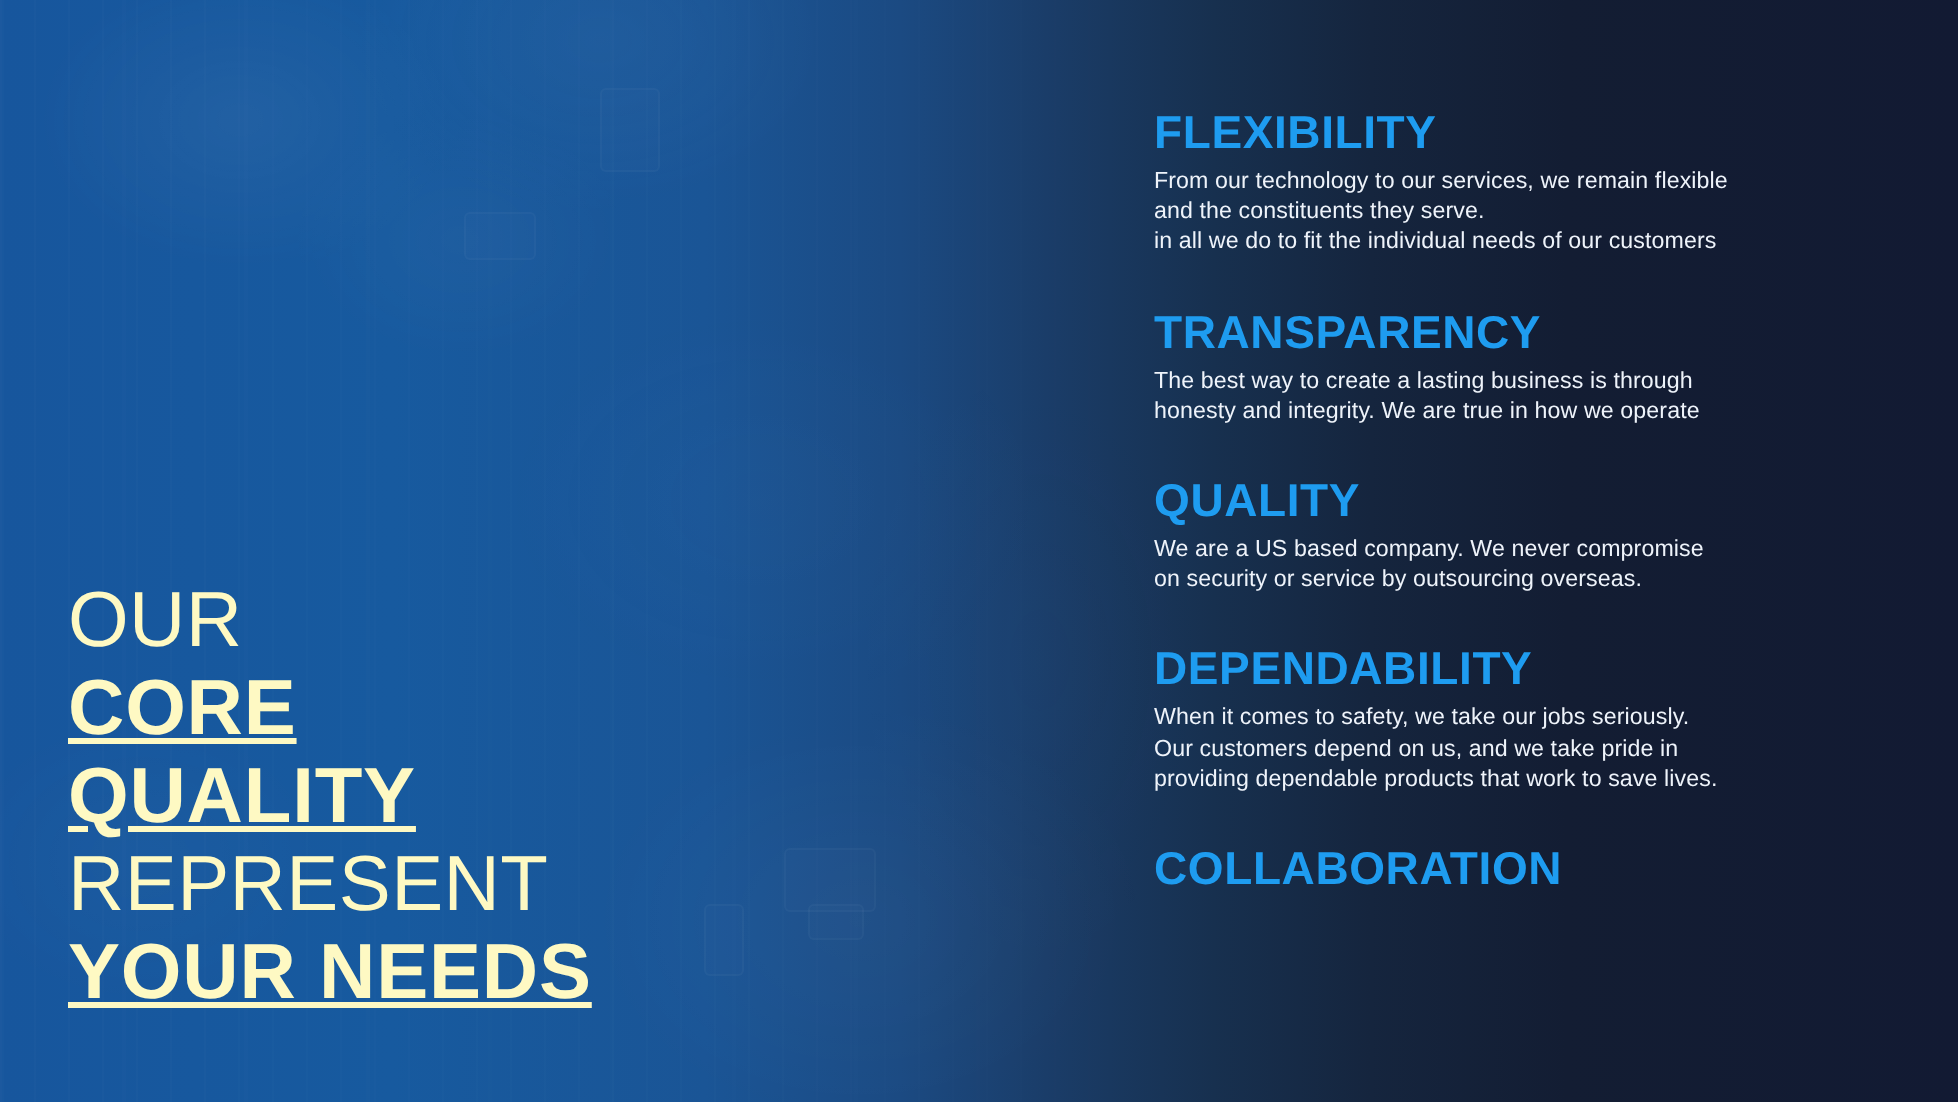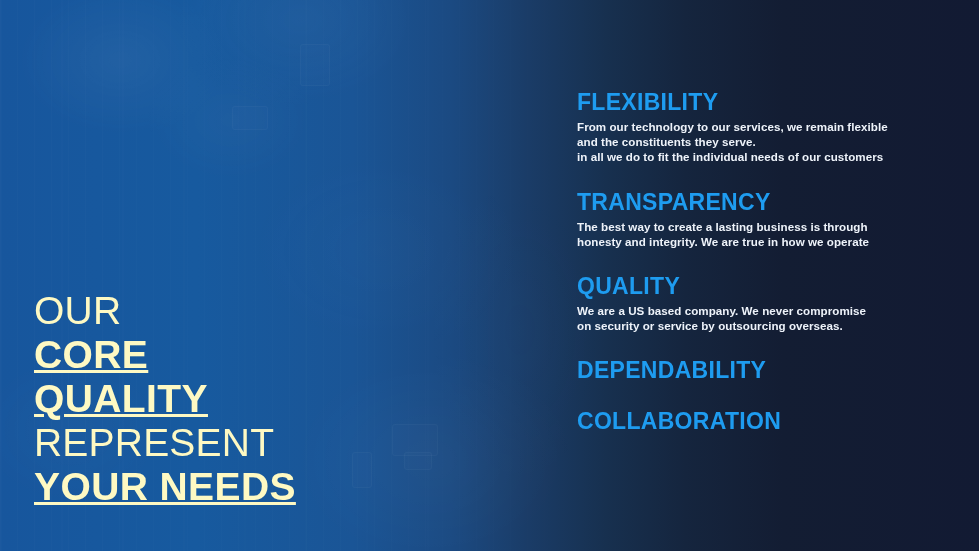--- a/index.html
+++ b/index.html
@@ -105,36 +105,35 @@
   }
   .headline .light { font-weight: 300; }
   .headline .bold  { font-weight: 700; letter-spacing: 0.4px; text-decoration: underline; }
 
   
   .values {
     position: absolute;
     left: 577px;
     top: 53px;
     width: 360px;
-    margin-top: 36px;
   }
   .value-block { margin-bottom: 24px; }
   .value-block:last-child { margin-bottom: 0; }
   .value-title {
     font-size: 23px;
     font-weight: 700;
     color: #1e9cf0;
     letter-spacing: 0.3px;
     line-height: 27px;
     margin: 0 0 3px 0;
     white-space: nowrap;
   }
   .value-desc {
     font-size: 11.6px;
-    font-weight: 700;
+    font-weight: 400;
     color: #eef3fa;
     line-height: 15.2px;
     letter-spacing: 0.05px;
     margin: 0;
   }
   .value-desc .l { display: block; white-space: nowrap; }
 </style>
 </head>
 <body>
 
@@ -183,20 +182,25 @@
     <div class="value-block">
       <h2 class="value-title">QUALITY</h2>
       <p class="value-desc">
         <span class="l">We are a US based company. We never compromise</span>
         <span class="l">on security or service by outsourcing overseas.</span>
       </p>
     </div>
 
     <div class="value-block">
       <h2 class="value-title">DEPENDABILITY</h2>
+      <p class="value-desc">
+        <span class="l">When it comes to safety, we take our jobs seriously.</span>
+        <span class="l">Our customers depend on us, and we take pride in</span>
+        <span class="l">providing dependable products that work to save lives.</span>
+      </p>
     </div>
 
     <div class="value-block">
       <h2 class="value-title">COLLABORATION</h2>
     </div>
 
   </div>
 </div>
 
 </body></html>

